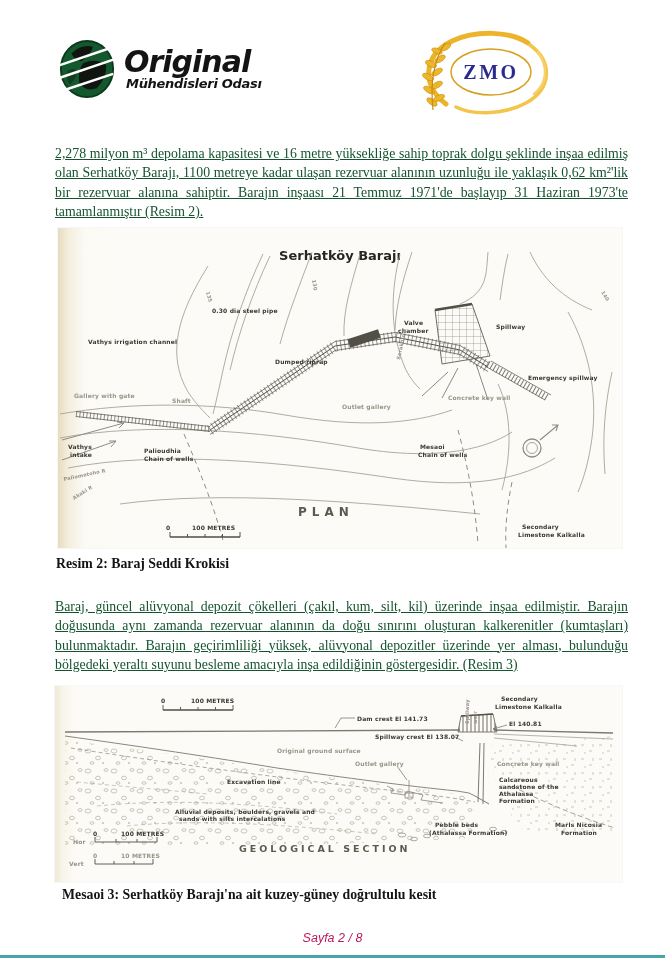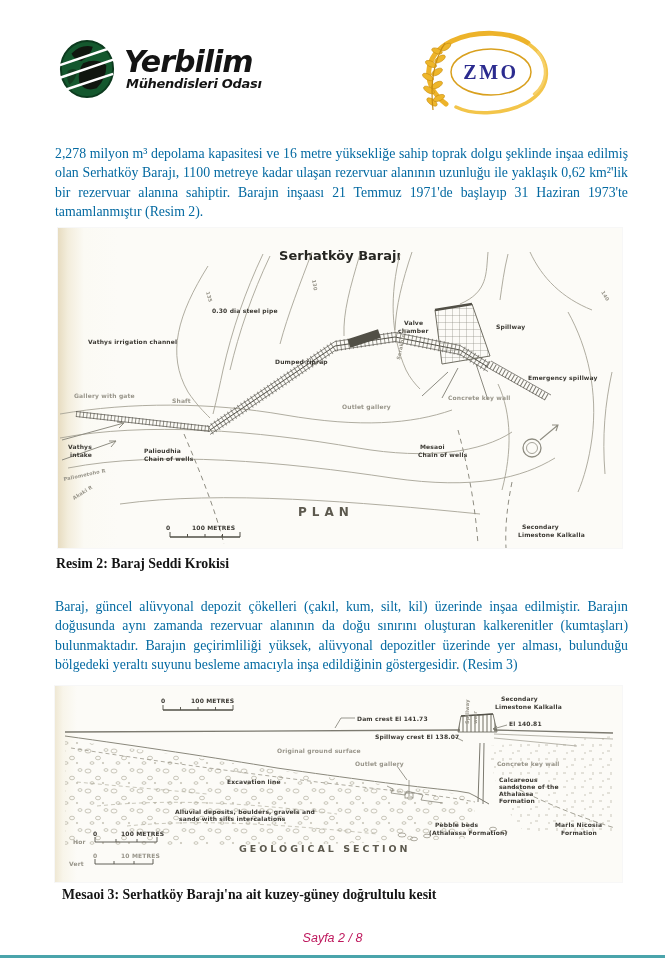--- a/index.html
+++ b/index.html
@@ -18,21 +18,21 @@
   }
   .yb-sub {
     font-family:"DejaVu Sans", sans-serif; font-weight:bold; font-style:italic;
     font-size:13px; line-height:14px; color:#141414; letter-spacing:-0.3px; margin-left:2px;
   }
   .logo-zmo { position:absolute; left:412px; top:28px; }
 
   
   .para {
     position:absolute; left:55px; width:573px; text-align:justify;
-    font-size:13.8px; line-height:19.3px; color:#0369a1;
+    font-size:13.8px; line-height:19.3px; color:#14532d;text-decoration:underline;
   }
   #para1 { top:144px; }
   #para2 { top:597px; }
   .caption { position:absolute; font-size:13.8px; color:#141414;font-weight:bold; }
   #caption2 { left:56px; top:556px; }
   #caption3 { left:62px; top:887px; }
 
   
   .fig {
     position:absolute;
@@ -74,21 +74,21 @@
       <path d="M14,16 Q24,6 36,9 Q34,18 24,24 Q16,22 14,16 Z" fill="#10160f"></path>
       <path d="M26,26 Q40,20 50,28 Q50,42 40,52 Q28,56 22,46 Q20,34 26,26 Z" fill="#10160f"></path>
       <path d="M10,34 Q16,30 20,34 Q18,44 12,48 Q8,42 10,34 Z" fill="#123c20"></path>
       <g stroke="#ffffff" stroke-width="2.6">
         <path d="M2,28 L58,9"></path>
         <path d="M2,41 L58,22"></path>
         <path d="M6,54 L57,37"></path>
       </g>
     </svg>
     <div class="yb-text">
-      <div class="yb-title">Yerbilim</div>
+      <div class="yb-title">Original</div>
       <div class="yb-sub">Mühendisleri Odası</div>
     </div>
   </div>
 
   <div class="logo-zmo">
     <svg width="150" height="92" viewBox="0 0 150 92">
       <path d="M34,76 C10,58 10,28 40,13 C64,2 98,3 116,15" fill="none" stroke="#edb32a" stroke-width="5" stroke-linecap="round"></path>
       <path d="M118,17 C140,33 141,60 114,75 C94,86 62,88 44,79" fill="none" stroke="#f3c54a" stroke-width="3.5" stroke-linecap="round"></path>
       <path d="M126,24 C136,38 136,55 122,66" fill="none" stroke="#f6d06a" stroke-width="2.5" stroke-linecap="round"></path>
       <g fill="#eeb62a" stroke="#c78d12" stroke-width="0.6">

